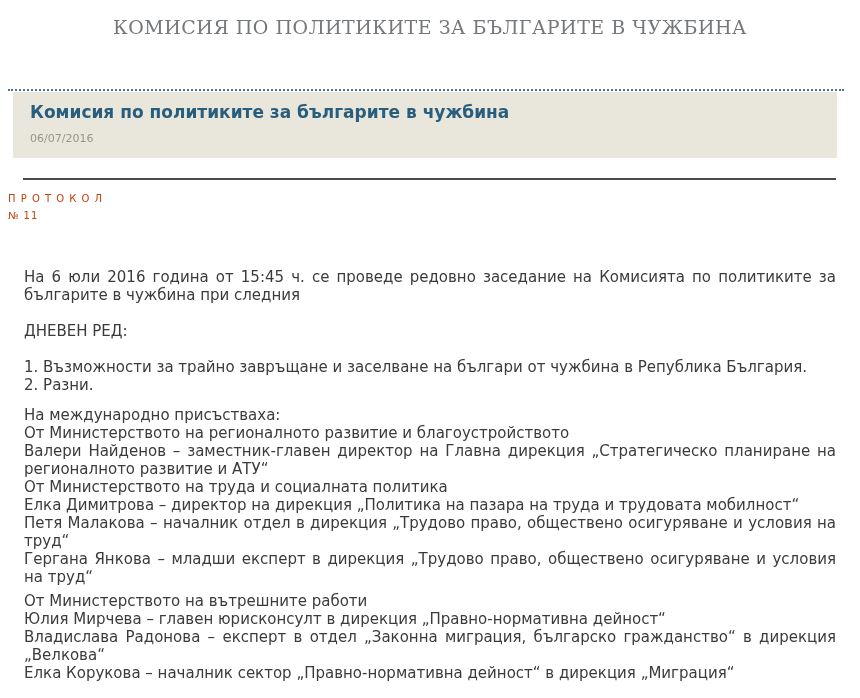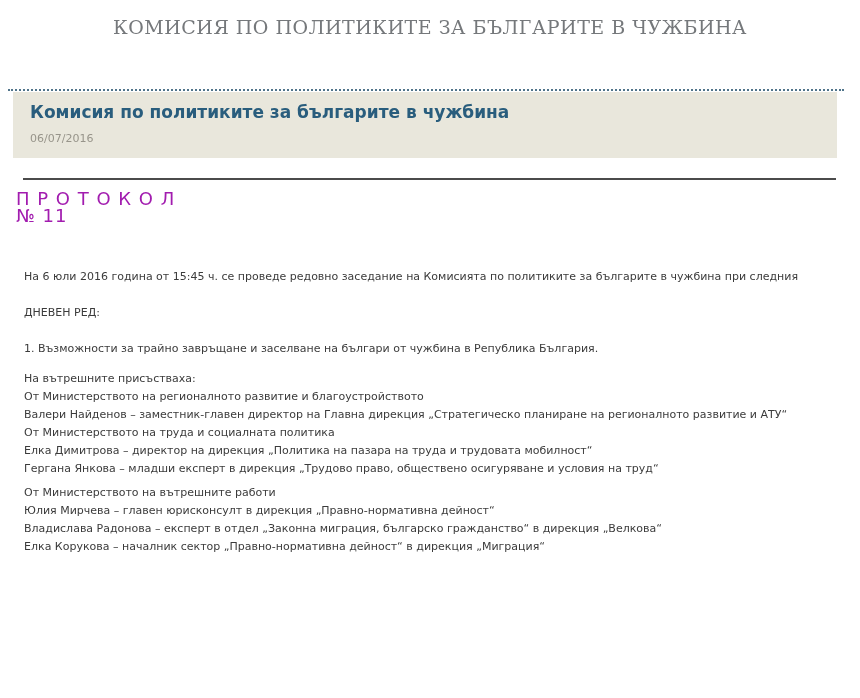--- a/index.html
+++ b/index.html
@@ -44,30 +44,30 @@
     color: #97948a;
   }
 
   .rule {
     height: 2px;
     background: #4b4b4b;
     margin: 20px 24px 0 23px;
   }
 
   .protocol {
-    margin: 10px 24px 0 16px;
-    font-size: 18px;
+    margin: 10px 24px 0 8px;
+    font-size: 10px;
     line-height: 17px;
     letter-spacing: 1px;
-    color: #a21caf;
+    color: #c2410c;
   }
 
   .content {
     margin: 44px 24px 0 24px;
-    font-size: 11px;
+    font-size: 15px;
     line-height: 18px;
     color: #3b3b3b;
     text-align: justify;
   }
   .para { margin-bottom: 18px; }
   .para.tight { margin-bottom: 12px; }
   .group-b { margin-top: -12px; padding-top: 6px; }
   .line { text-align: justify; }
 </style>
 </head>
@@ -96,28 +96,30 @@
     <div class="para">
       <div class="line">На 6 юли 2016 година от 15:45 ч. се проведе редовно заседание на Комисията по политиките за българите в чужбина при следния</div>
     </div>
 
     <div class="para">
       <div class="line">ДНЕВЕН РЕД:</div>
     </div>
 
     <div class="para tight">
       <div class="line">1. Възможности за трайно завръщане и заселване на българи от чужбина в Република България.</div>
+      <div class="line">2. Разни.</div>
     </div>
 
     <div class="para tight">
-      <div class="line">На вътрешните присъстваха:</div>
+      <div class="line">На международно присъстваха:</div>
       <div class="line">От Министерството на регионалното развитие и благоустройството</div>
       <div class="line">Валери Найденов – заместник-главен директор на Главна дирекция „Стратегическо планиране на регионалното развитие и АТУ“</div>
       <div class="line">От Министерството на труда и социалната политика</div>
       <div class="line">Елка Димитрова – директор на дирекция „Политика на пазара на труда и трудовата мобилност“</div>
+      <div class="line">Петя Малакова – началник отдел в дирекция „Трудово право, обществено осигуряване и условия на труд“</div>
       <div class="line">Гергана Янкова – младши експерт в дирекция „Трудово право, обществено осигуряване и условия на труд“</div>
     </div>
 
     <div class="para group-b">
       <div class="line">От Министерството на вътрешните работи</div>
       <div class="line">Юлия Мирчева – главен юрисконсулт в дирекция „Правно-нормативна дейност“</div>
       <div class="line">Владислава Радонова – експерт в отдел „Законна миграция, българско гражданство“ в дирекция „Велкова“</div>
       <div class="line">Елка Корукова – началник сектор „Правно-нормативна дейност“ в дирекция „Миграция“</div>
     </div>
 

